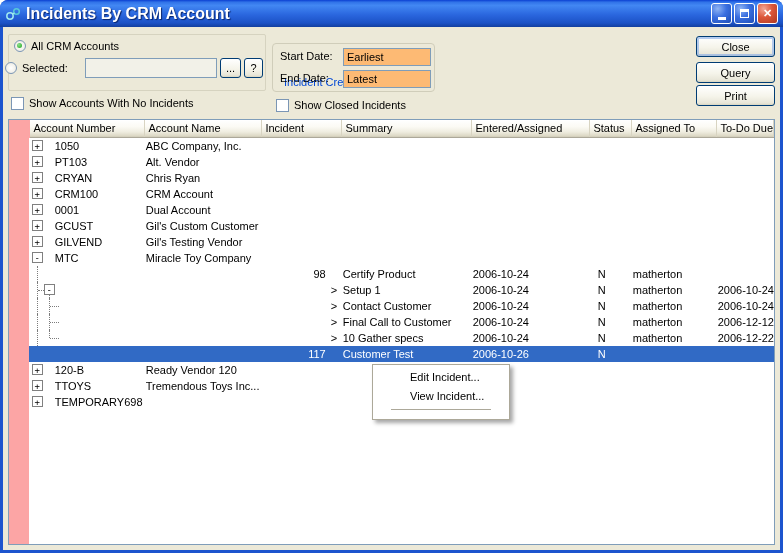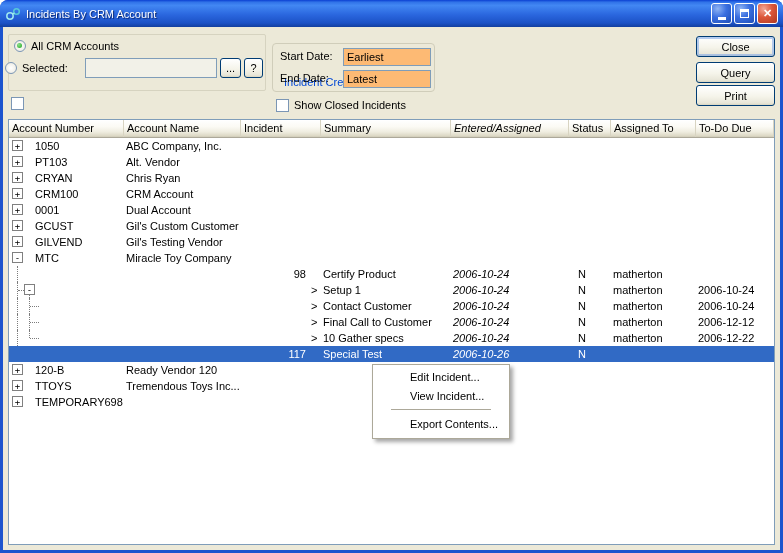--- a/index.html
+++ b/index.html
@@ -6,21 +6,21 @@
   html,body { width:783px; height:553px; font-family:"Liberation Sans", sans-serif; font-size:11px; background:#fff; }
 
   .window { position:relative; width:783px; height:553px; background:#1C54CE;
             padding:27px 3px 3px; border-radius:8px 8px 0 0; }
 
   
   .titlebar { position:absolute; top:0; left:0; right:0; height:27px; display:flex; align-items:center;
               padding:0 5px; border-radius:8px 8px 0 0;
               background:linear-gradient(180deg,#0B3FD2 0%,#3173E8 8%,#4287F3 20%,#2A66DE 55%,#1C52C6 85%,#123F9F 100%); }
   .app-icon { width:16px; height:16px; flex:0 0 16px; }
-  .title-text { color:#fff; font-weight:normal; font-size:11px; margin-left:5px; flex:1;
+  .title-text { color:#fff; font-weight:bold; font-size:16px; margin-left:5px; flex:1;
                 text-shadow:1px 1px 1px #08246B; white-space:nowrap; overflow:hidden; }
   .win-buttons { display:flex; }
   .winbtn { width:21px; height:21px; margin-left:2px; border:1px solid #fff; border-radius:3px;
             display:flex; align-items:center; justify-content:center; cursor:default; }
   .winbtn.min,.winbtn.max { background:radial-gradient(circle at 30% 25%, #8FB4F4, #3A6FE0 45%, #1E4DB7 100%); }
   .winbtn.closeb { background:radial-gradient(circle at 30% 25%, #F2A695, #DC5639 45%, #AE3920 100%); }
   .glyph-min { width:8px; height:3px; background:#fff; align-self:flex-end; margin-bottom:3px; }
   .glyph-max { width:9px; height:9px; border:1px solid #fff; border-top:3px solid #fff; }
   .glyph-close { color:#fff; font-weight:bold; font-size:11px; line-height:11px; }
 
@@ -46,33 +46,33 @@
 
   .groupbox { position:absolute; left:269px; top:16px; width:163px; height:49px;
               border:1px solid #D0CDBA; border-radius:4px; }
   .groupbox .legend { position:absolute; left:8px; top:-8px; background:#ECE9D8; padding:0 3px; color:#0046D5;margin-top:40px; }
   .g-label { position:absolute; font-size:11px; white-space:nowrap; }
   .g-input { position:absolute; left:70px; width:88px; height:18px; border:1px solid #7F9DB9; background:#fdba74;
              font:11px "Liberation Sans",sans-serif; padding:1px 3px; }
 
   
   .table { position:absolute; left:5px; top:92px; width:767px; height:426px;
-           border:1px solid #7F9DB9; background:#6d28d9; display:flex; flex-direction:column; }
+           border:1px solid #7F9DB9; background:#fca5a5; display:flex; flex-direction:column;align-items:flex-end; }
   .thead { display:flex; height:18px; flex:0 0 18px; border-bottom:1px solid #ACA899;
            background:linear-gradient(180deg,#FFFFFF 0%,#FBFAF4 40%,#EFEDE0 70%,#DDD9C6 92%,#CFCBB8 100%); }
   .tbody { flex:1; background:#fff; overflow:hidden; }
 
   .trow { display:flex; height:16px; line-height:16px; font-size:11px; color:#000; }
   .trow.selected { background:#316AC5; color:#fff; }
   .cell { overflow:hidden; white-space:nowrap; }
   .c0 { width:115px; flex:0 0 115px; position:relative; overflow:visible; }
   .c1 { width:117px; flex:0 0 117px; padding-left:2px; }
   .c2 { width:80px;  flex:0 0 80px;  text-align:right; padding-right:15px; }
   .c3 { width:130px; flex:0 0 130px; padding-left:2px; position:relative; overflow:visible; }
-  .c4 { width:118px; flex:0 0 118px; padding-left:2px;font-style:italic; }
+  .c4 { width:118px; flex:0 0 118px; padding-left:2px; }
   .c5 { width:42px;  flex:0 0 42px;  padding-left:9px; }
   .c6 { width:85px;  flex:0 0 85px;  padding-left:2px; }
   .c7 { flex:1; padding-left:2px; }
   .hcell { text-align:left; padding:0 0 0 3px; line-height:17px; border-right:1px solid #D8D4C2;
            box-shadow:inset 0 1px 0 #fff; overflow:hidden; white-space:nowrap; position:static; }
 
   .acct { margin-left:26px; }
   .expander { position:absolute; left:3px; top:2px; width:11px; height:11px; border:1px solid #808080;
               background:#fff; color:#000; font:9px/10px "DejaVu Sans Mono",monospace; text-align:center; }
   .expander.sub { left:15px; }
@@ -133,20 +133,21 @@
       <span class="radio"></span>
       <span>Selected:</span>
     </div>
 
     <input class="sel-input" value="" style="">
     <button class="xp-btn" style="left:217px; top:31px; width:21px; height:20px;">...</button>
     <button class="xp-btn" style="left:241px; top:31px; width:19px; height:20px;">?</button>
 
     <div class="check-row" style="left:8px; top:69px;">
       <span class="checkbox"></span>
+      <span>Show Accounts With No Incidents</span>
     </div>
 
     <div class="groupbox">
       <span class="legend">Incident Created</span>
       <span class="g-label" style="left:7px; top:6px;">Start Date:</span>
       <input class="g-input" style="top: 4px;" value="Earliest">
       <span class="g-label" style="left:7px; top:28px;">End Date:</span>
       <input class="g-input" style="top: 26px;" value="Latest">
     </div>
 
@@ -317,21 +318,21 @@
             <div class="cell c3"><span class="todo-prefix">&gt;</span>10 Gather specs</div>
             <div class="cell c4">2006-10-24</div>
             <div class="cell c5">N</div>
             <div class="cell c6">matherton</div>
             <div class="cell c7">2006-12-22</div>
           </div>
           <div class="trow selected">
             <div class="cell c0"></div>
             <div class="cell c1"></div>
             <div class="cell c2">117</div>
-            <div class="cell c3">Special Test</div>
+            <div class="cell c3">Customer Test</div>
             <div class="cell c4">2006-10-26</div>
             <div class="cell c5">N</div>
             <div class="cell c6"></div>
             <div class="cell c7"></div>
           </div>
           <div class="trow">
             <div class="cell c0"><div class="expander">+</div><span class="acct">120-B</span></div>
             <div class="cell c1">Ready Vendor 120</div>
             <div class="cell c2"></div>
             <div class="cell c3"></div>
@@ -360,17 +361,16 @@
             <div class="cell c6"></div>
             <div class="cell c7"></div>
           </div>
         </div>
     </div>
 
     <div class="context-menu">
         <div class="menu-item">Edit Incident...</div>
         <div class="menu-item">View Incident...</div>
         <div class="menu-sep"></div>
-        <div class="menu-item">Export Contents...</div>
       </div>
 
   </div>
 </div>
 
 </body></html>

